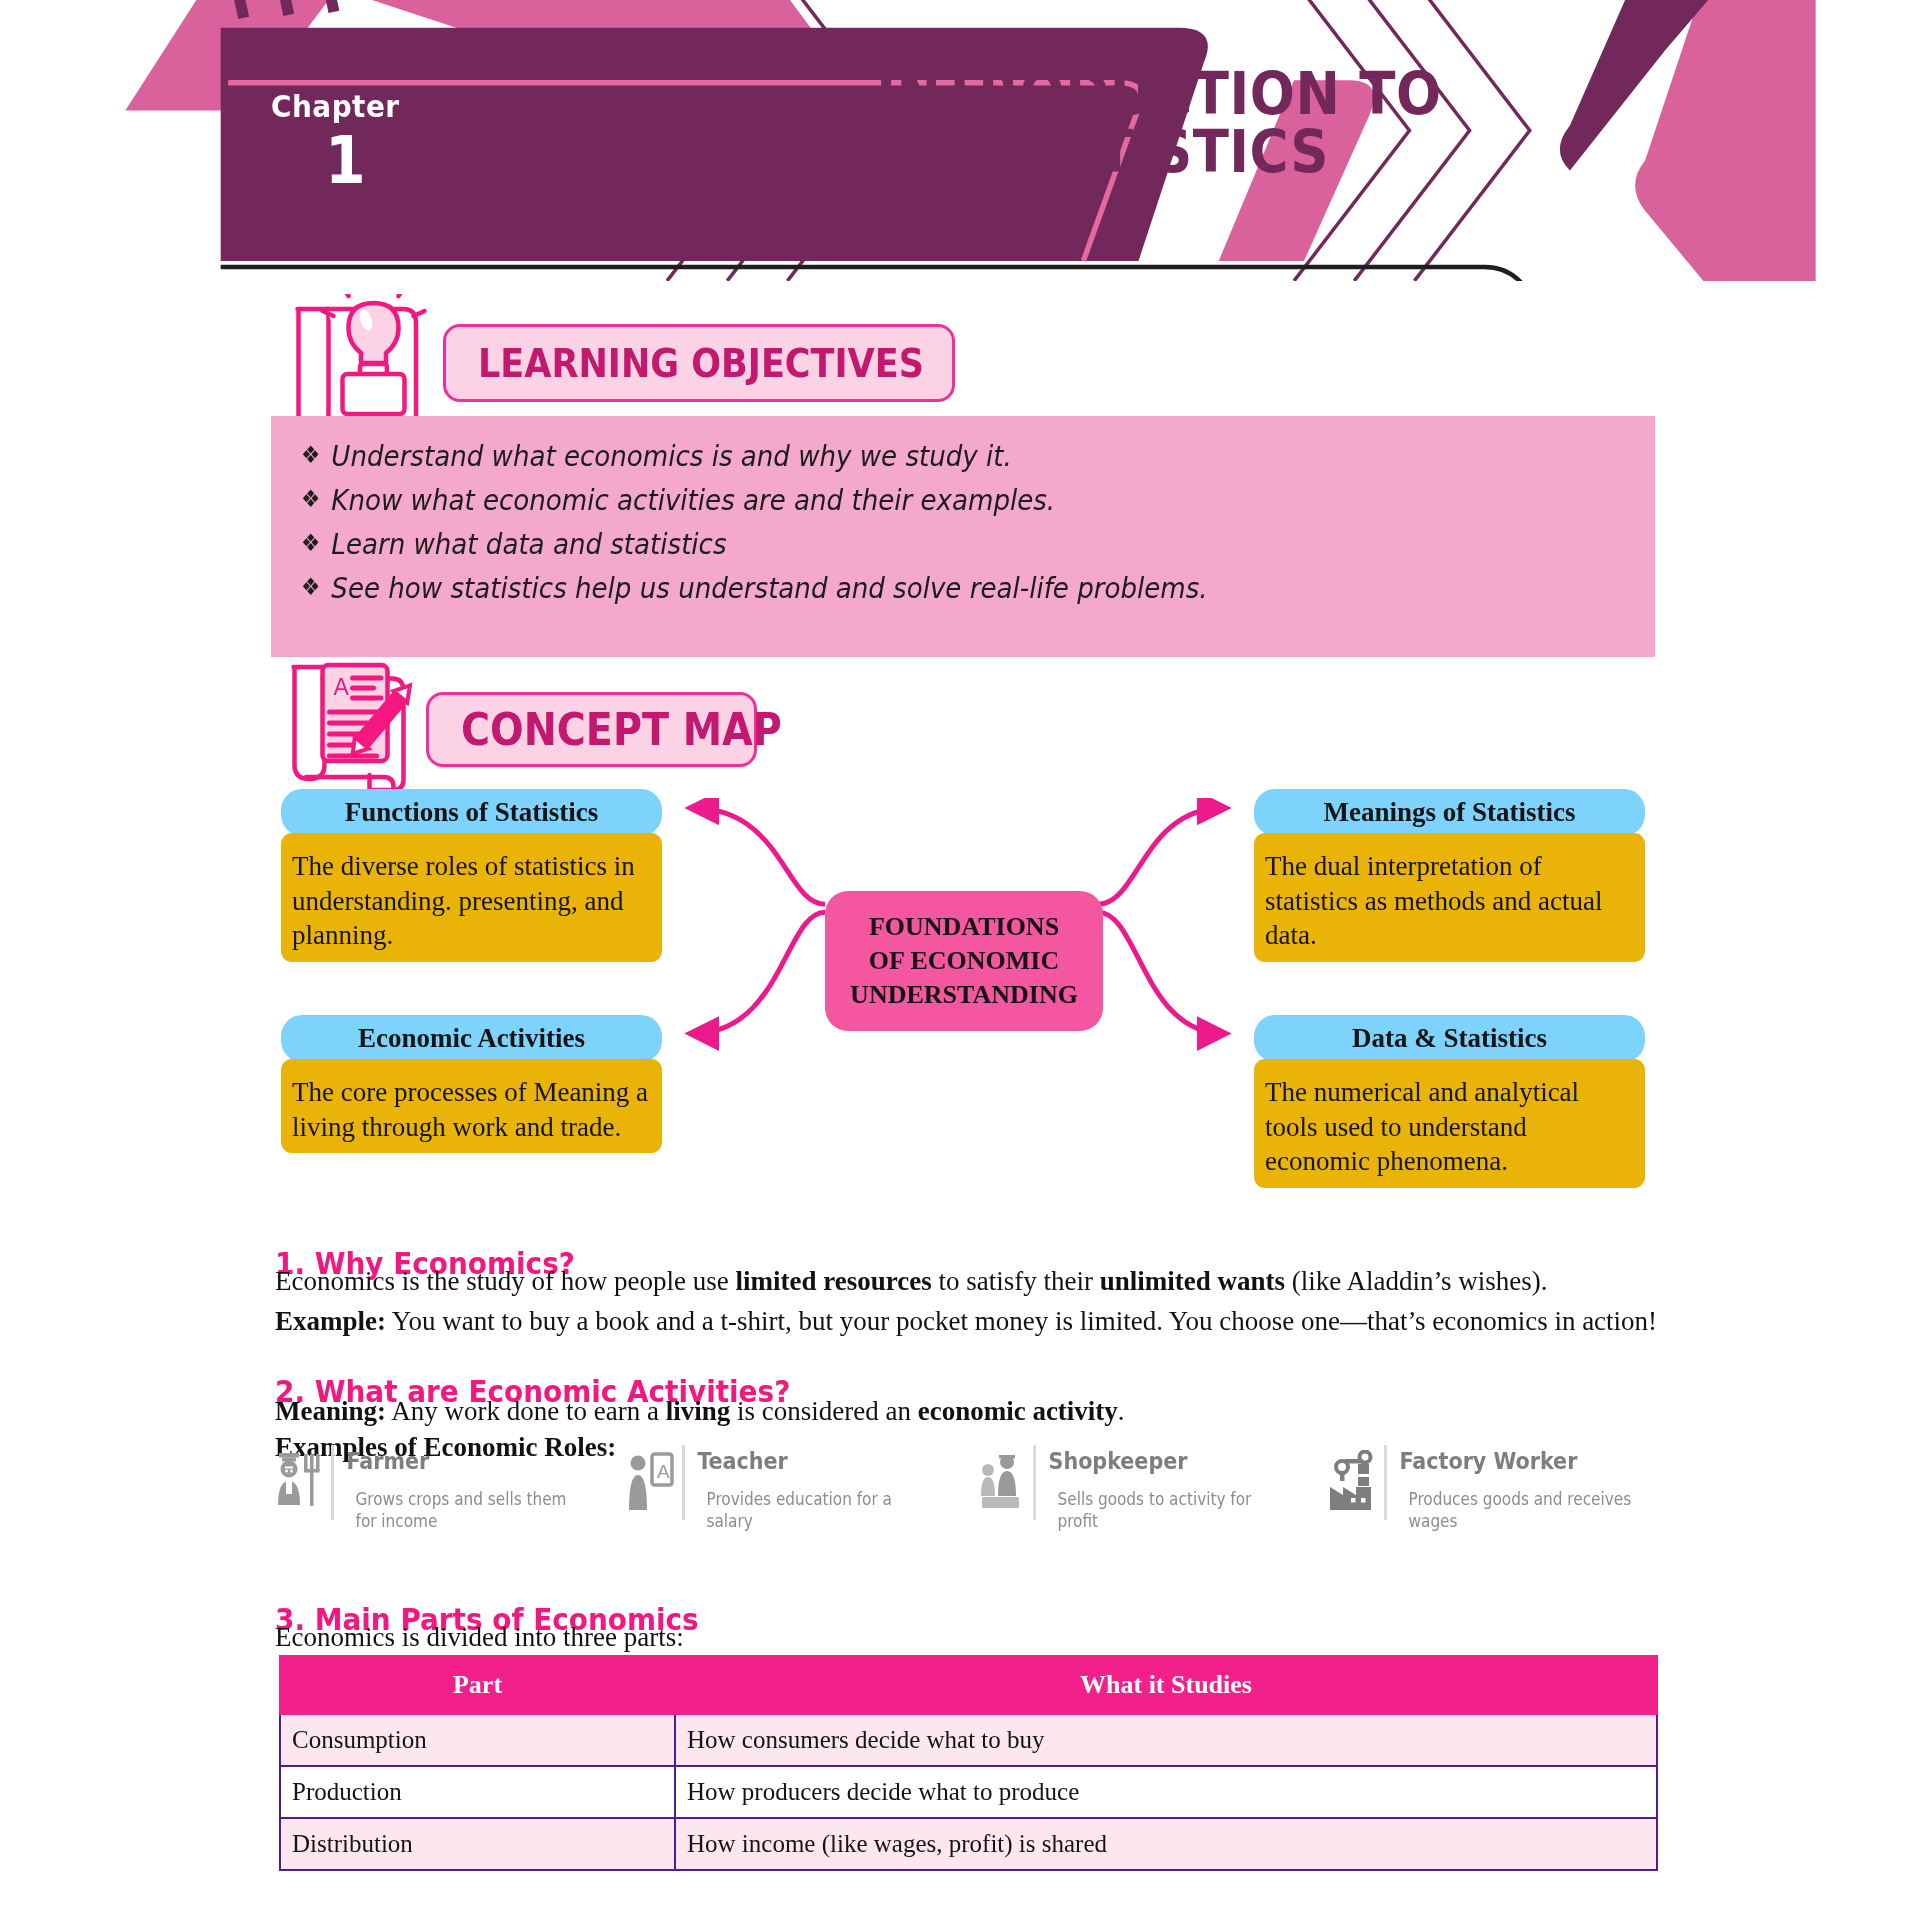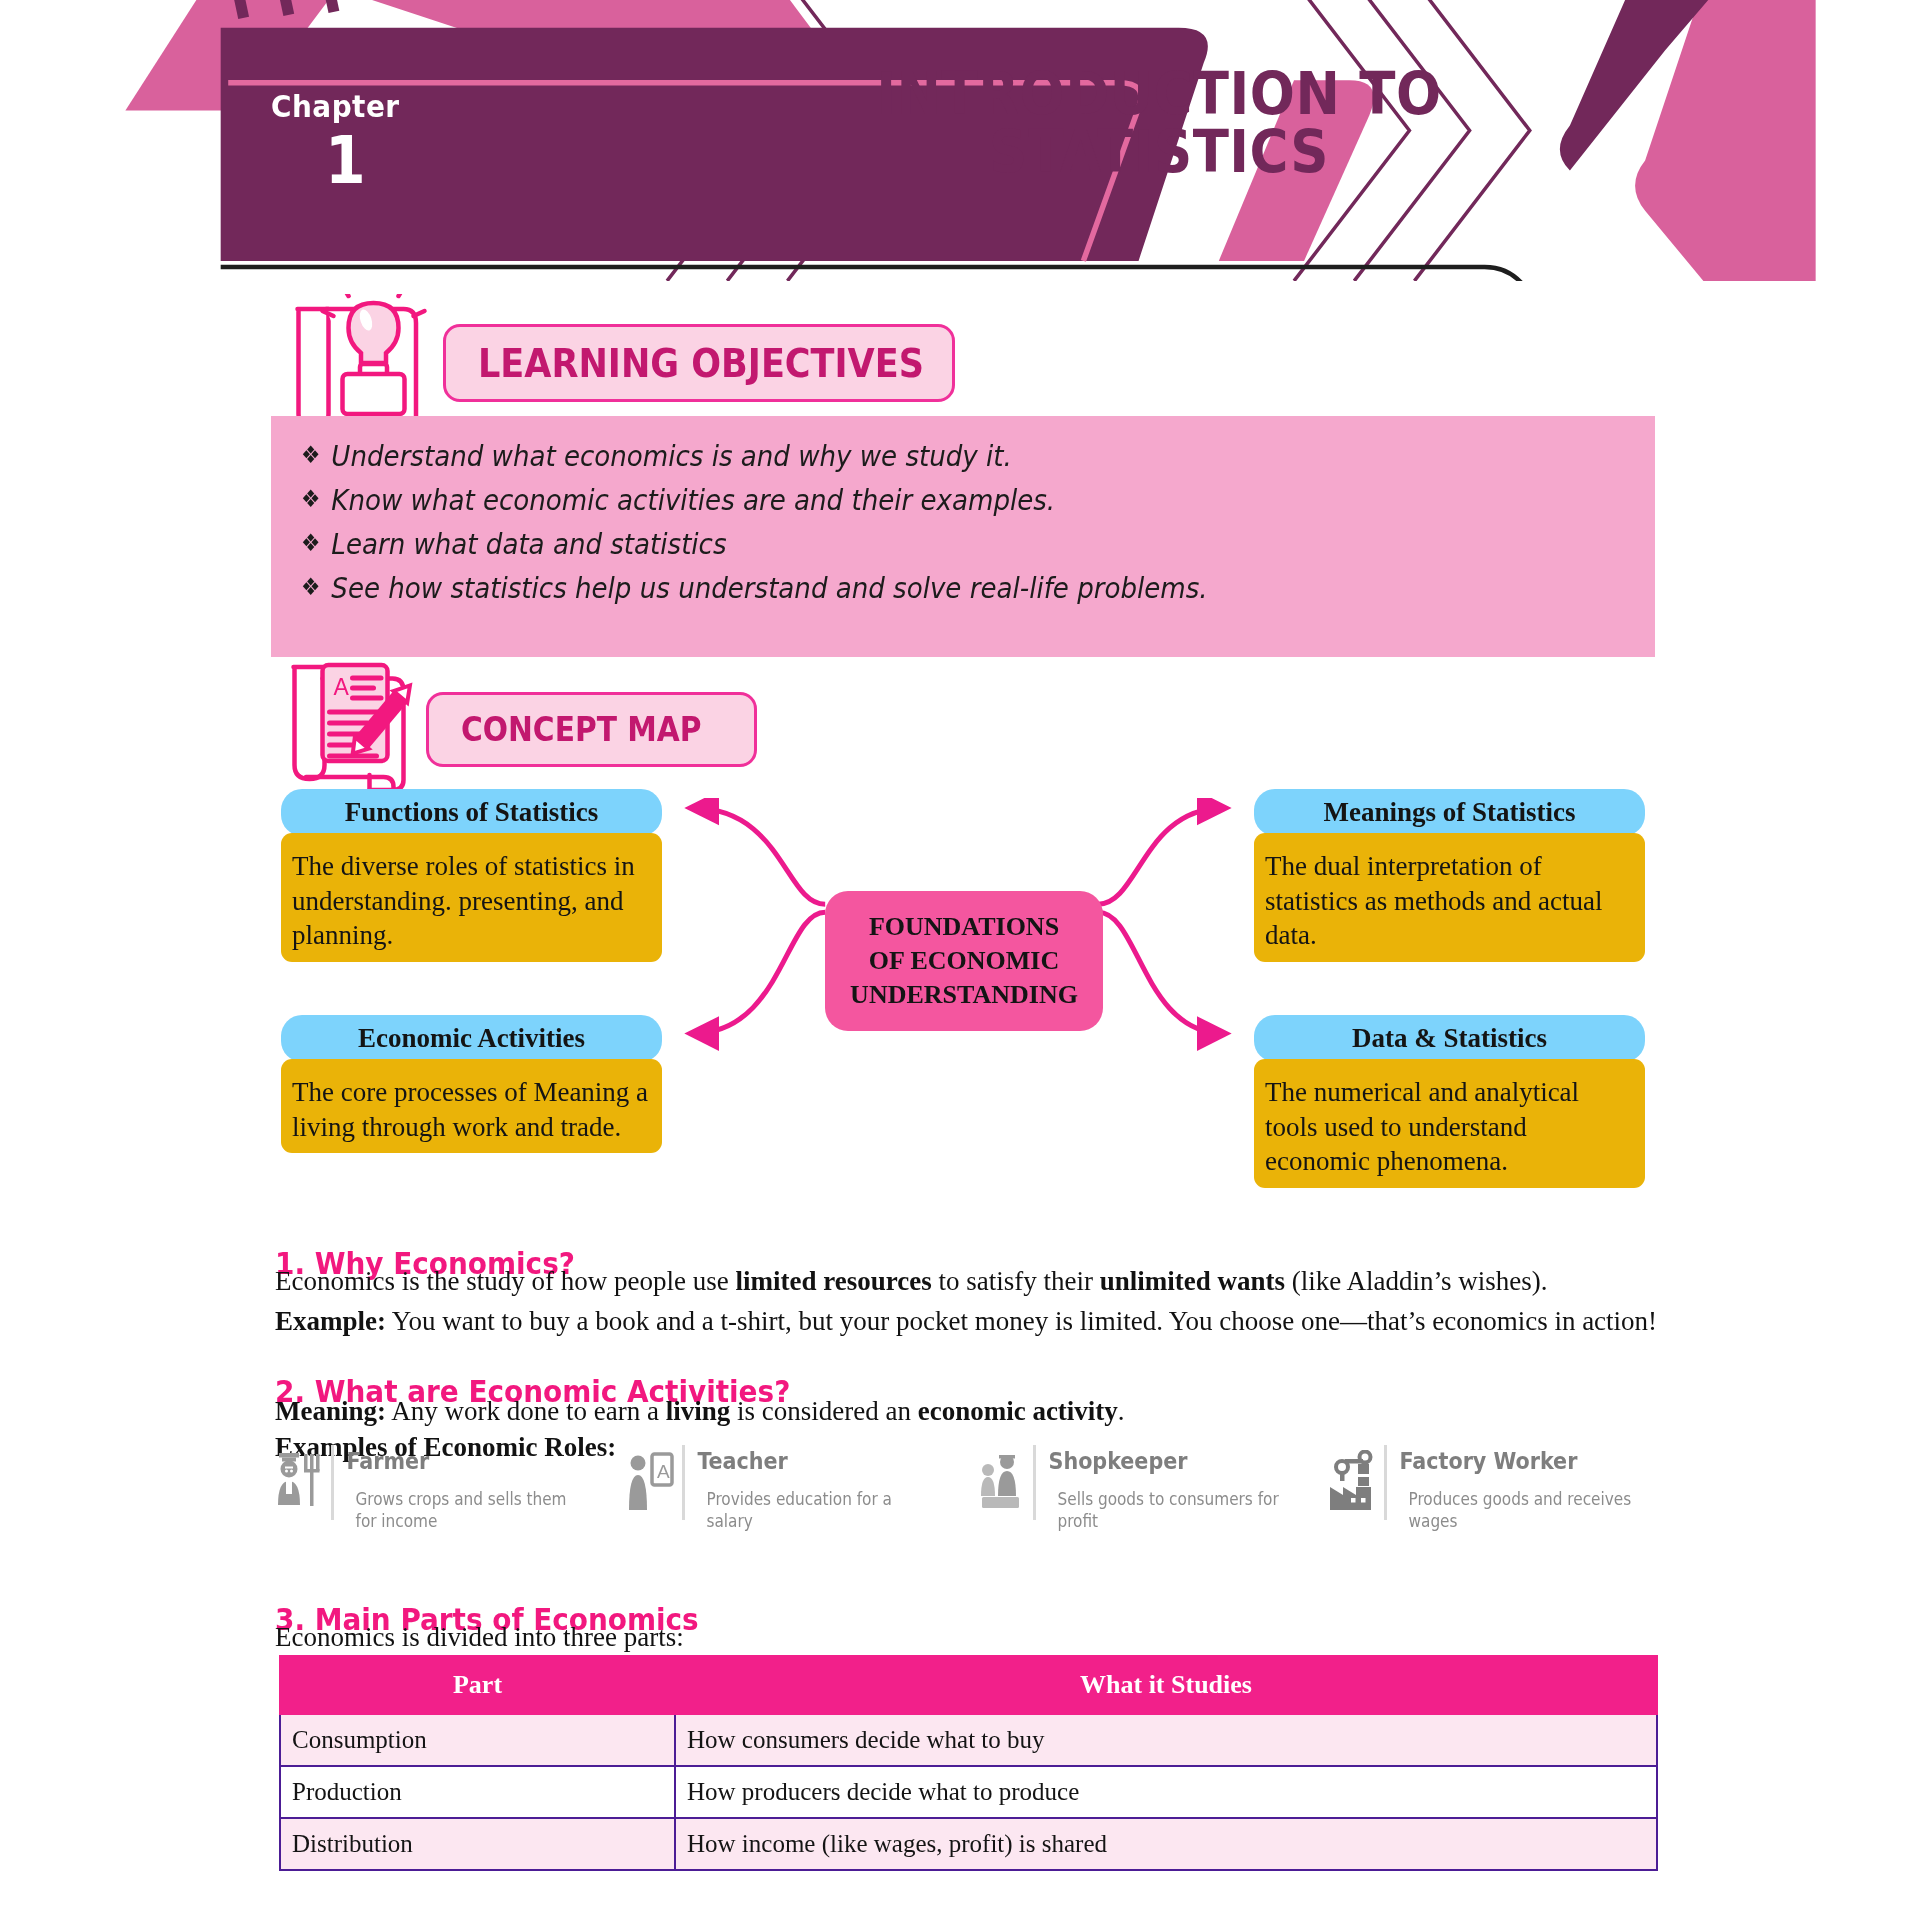--- a/index.html
+++ b/index.html
@@ -261,21 +261,21 @@
         <line x1="102" y1="200" x2="196" y2="200"></line>
       </g>
 
       <g transform="rotate(40 185 150)">
         <rect x="168" y="60" width="36" height="120" fill="#f2187f"></rect>
         <path d="M168,60 L186,30 L204,60 Z" fill="#ffffff" stroke="#f2187f" stroke-width="8"></path>
         <path d="M168,180 L186,208 L204,180 Z" fill="#ffffff" stroke="#f2187f" stroke-width="8"></path>
       </g>
     </svg>
     <div class="sec-chip" style="left:426px;top:40px;width:331px;height:75px;">
-      <span class="sec-chip-text" style="font-size:33px;">CONCEPT MAP</span>
+      <span class="sec-chip-text" style="font-size:44px;">CONCEPT MAP</span>
     </div>
   </div>
 
   <div class="cmap">
     <svg class="links" width="1926" height="411" viewBox="0 0 3840 820">
       <defs>
         <marker id="ah" markerWidth="7" markerHeight="7" refX="5.4" refY="3.5" orient="auto">
           <path d="M0,0 L7,3.5 L0,7 Z" fill="#ec1a8d"></path>
         </marker>
       </defs>
@@ -383,21 +383,21 @@
           <path d="M8,92 Q8,54 22,54 Q36,54 36,92 Z"></path>
           <circle cx="60" cy="24" r="14" fill="#9a9a9a"></circle>
           <rect x="44" y="10" width="32" height="7" fill="#9a9a9a"></rect>
           <path d="M42,92 Q42,42 60,42 Q78,42 78,92 Z" fill="#9a9a9a"></path>
           <rect x="10" y="94" width="74" height="22" rx="3" fill="#b9b9b9"></rect>
         </svg>
       </div>
       <div class="role-div"></div>
       <div class="role-txt">
         <div class="role-name">Shopkeeper</div>
-        <div class="role-desc">Sells goods to consumers for profit</div>
+        <div class="role-desc">Sells goods to activity for profit</div>
       </div>
     </div>
 
     <div class="role">
       <div class="role-icon">
         <svg width="48" height="65" viewBox="0 0 96 130" fill="#7e7e7e">
           <circle cx="74" cy="14" r="11" fill="none" stroke="#7e7e7e" stroke-width="8"></circle>
           <rect x="34" y="18" width="36" height="9"></rect>
           <circle cx="28" cy="34" r="12" fill="none" stroke="#7e7e7e" stroke-width="8"></circle>
           <rect x="24" y="42" width="9" height="20"></rect>

